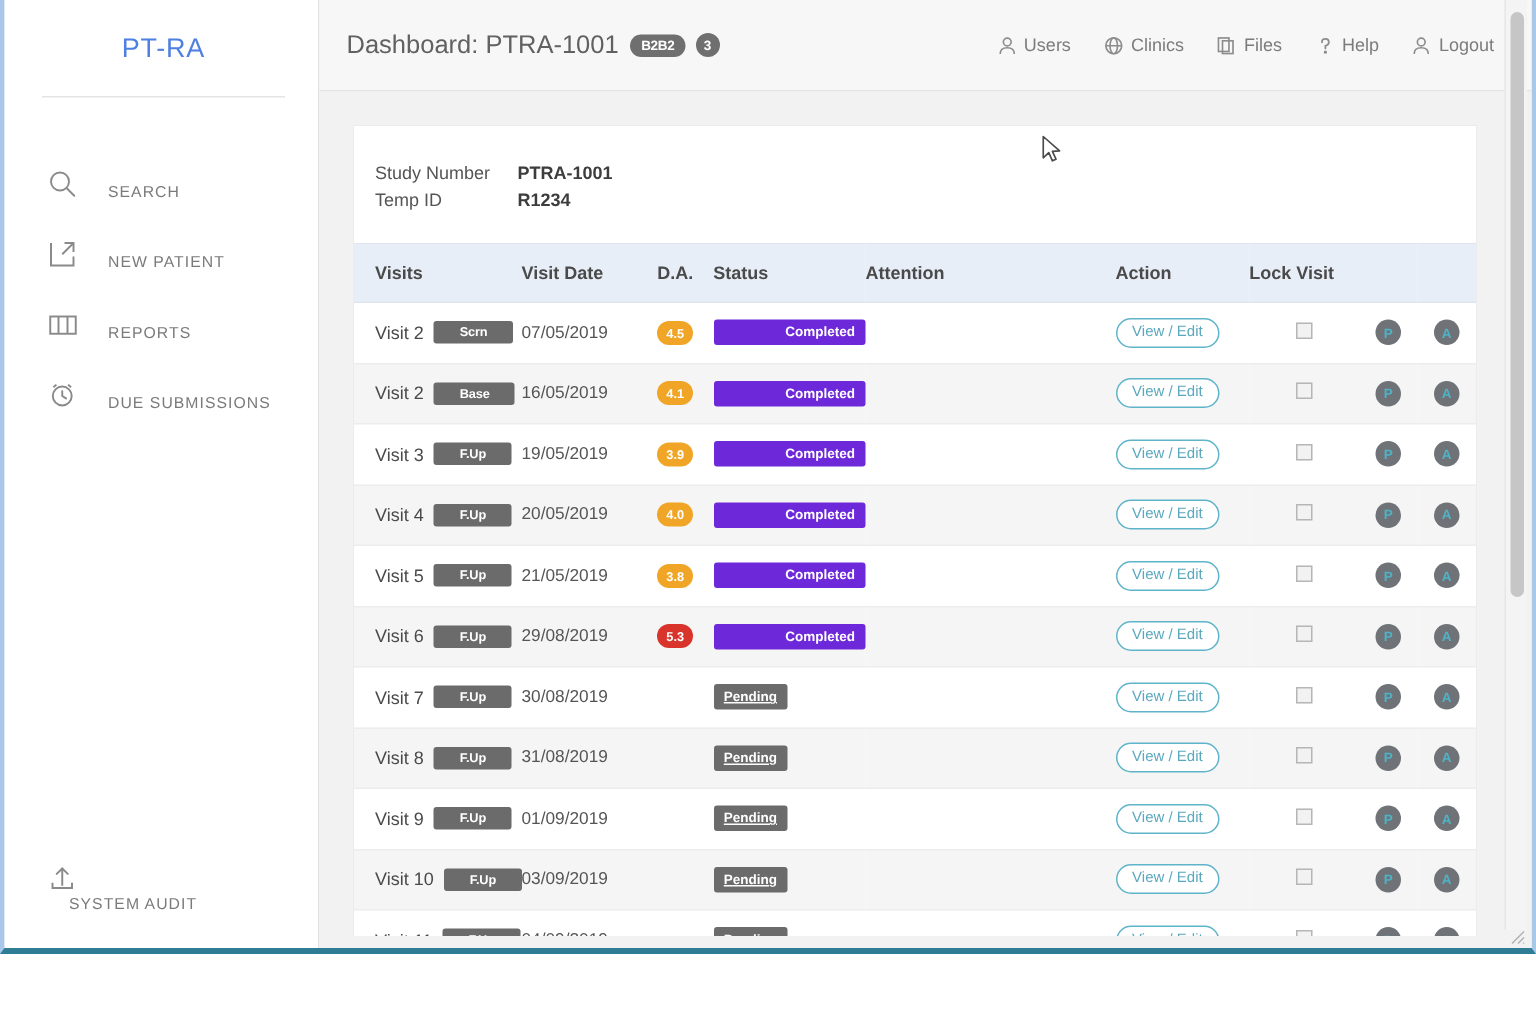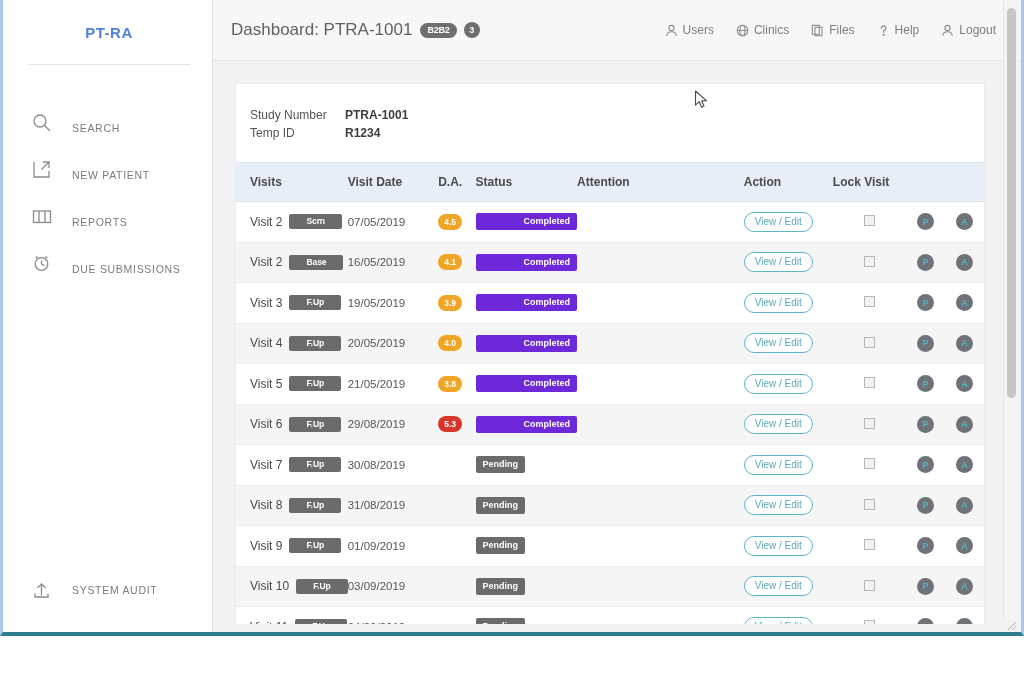--- a/index.html
+++ b/index.html
@@ -35,22 +35,22 @@
     width: 207px; height: 632px;
     background: #ffffff;
     border-right: 1px solid #e2e2e2;
   }
   #brand {
     height: 64px;
     display: flex; align-items: center; justify-content: center;
   }
   #brand-text {
     color: #4f7fe0;
-    font-size: 15px;
-    font-weight: bold;
+    font-size: 18px;
+    font-weight: normal;
     letter-spacing: 0.5px;
   }
   #brand-divider {
     height: 1px; background: #e4e4e4;
     margin: 0 22px;
   }
   #nav-list { padding-top: 22px; }
   .nav-item {
     display: flex; align-items: flex-end;
     height: 47px;
@@ -65,24 +65,25 @@
   }
   .nav-label {
     margin-left: 14px;
     font-size: 10.5px;
     color: #7a7a7a;
     letter-spacing: 0.7px;
   }
   #system-audit-item {
     position: absolute;
     left: 0; top: 573px;
-    display: flex; align-items: center;
+    display: flex; align-items: flex-start;
     height: 34px;
     padding-left: 26px;
     cursor: pointer;
+    flex-direction: column;
   }
 
   
   #topbar {
     position: absolute;
     left: 210px; top: 0;
     width: 811px; height: 61px;
     background: #f7f7f7;
     border-bottom: 1px solid #e4e4e4;
     display: flex; align-items: center;
@@ -215,21 +216,21 @@
   .da-red    { background: #d9342b; }
   .status-badge {
     display: inline-block;
     font-size: 9px;
     font-weight: bold;
     color: #ffffff;
     border-radius: 2px;
     padding: 3px 7px 4px;
   }
   .status-completed { background: #6d28d9; padding-left: 48px; }
-  .status-pending   { background: #6b6b6b; }
+  .status-pending   { background: #6b6b6b; text-decoration: underline; }
   .view-edit-btn {
     display: inline-block;
     border: 1px solid #5fb4c9;
     color: #5aa8bd;
     border-radius: 11px;
     font-size: 10px;
     padding: 3px 10px 4px;
     background: #ffffff;
     cursor: pointer;
   }

